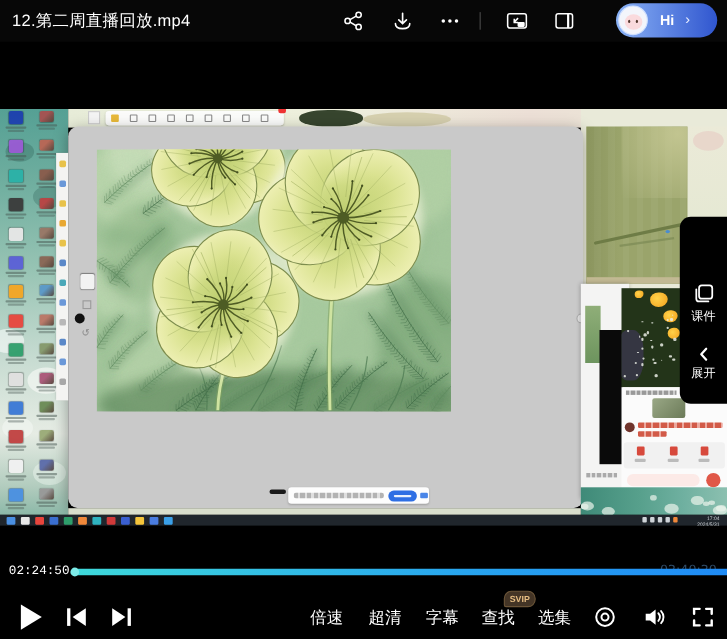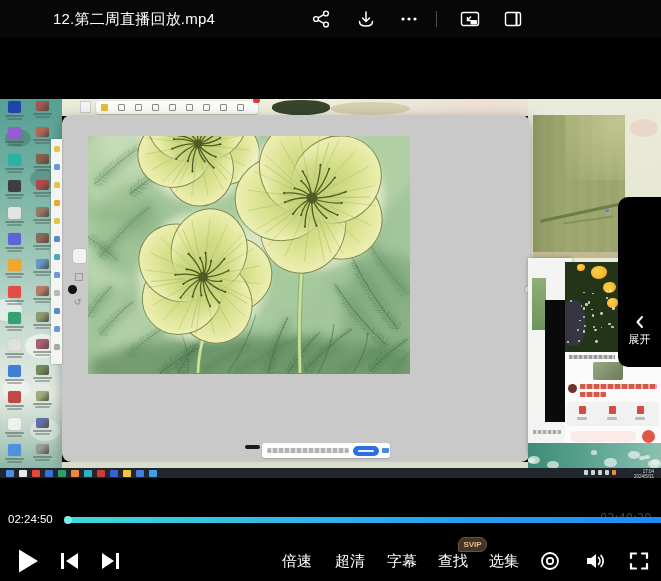--- a/index.html
+++ b/index.html
@@ -1,18 +1,18 @@
 <!DOCTYPE html>
 <html><head>
 <meta charset="utf-8">
 <style>
   html,body{margin:0;padding:0;background:#000;}
   #stage{position:relative;width:661px;height:581px;background:#000;overflow:hidden;font-family:"Liberation Sans",sans-serif;}
   .topbar{position:absolute;left:0;top:0;width:661px;height:38px;background:#070707;}
-  .vtitle{position:absolute;left:11px;top:10px;color:#fff;font-size:15px;letter-spacing:.2px;margin-left:42px;}
+  .vtitle{position:absolute;left:11px;top:10px;color:#fff;font-size:15px;letter-spacing:.2px;}
   .tbi{position:absolute;top:9px;width:20px;height:20px;}
   .tbi svg{width:20px;height:20px;display:block;}
   .tbdiv{position:absolute;left:436px;top:11px;width:1px;height:16px;background:#4a4a4a;}
   .hipill{position:absolute;right:9px;top:3px;width:92px;height:31px;border-radius:16px;background:linear-gradient(90deg,#8ab2f5,#3056cf);}
   .hipill .av{position:absolute;left:2px;top:2px;width:27px;height:27px;border-radius:50%;background:#f3f5fb;overflow:hidden;border:1px solid #cfe0ff;box-sizing:border-box;}
   .hipill .av .face{position:absolute;left:5px;top:7px;width:16px;height:14px;border-radius:50%;background:#fadadd;}
   .hipill .av .eye{position:absolute;top:12px;width:2px;height:3px;border-radius:50%;background:#53382f;}
   .hipill .hitxt{position:absolute;left:40px;top:8px;color:#fff;font-size:13px;font-weight:700;}
   .hipill .chev{position:absolute;left:63px;top:7px;color:#e8eeff;font-size:13px;}
   #video{position:absolute;left:0;top:99px;width:661px;height:379px;background:#000;overflow:hidden;}
@@ -72,21 +72,21 @@
   .chat .send{position:absolute;left:77px;top:78px;width:13px;height:13px;border-radius:50%;background:#e05848;}
   .tealstrip{position:absolute;left:528px;top:344px;width:133px;height:25px;background:linear-gradient(90deg,#3f8a78,#57a08c 40%,#6fb0a0 70%,#8cc0b0);overflow:hidden;}
   .midstrip{position:absolute;left:62px;top:363px;width:466px;height:6px;background:#d9decc;}
   .taskbar{position:absolute;left:0;top:369px;width:661px;height:10px;background:#20262c;}
   .tray{position:absolute;left:584px;top:371px;width:42px;height:6px;display:flex;gap:3px;}
   .tray b{width:4px;height:5px;background:#cfd4d8;border-radius:1px;}
   .clock{position:absolute;left:630px;top:369.5px;color:#cfd4d8;font-size:4.5px;line-height:5px;text-align:right;width:24px;}
   .panel2{position:absolute;left:618px;top:98px;width:43px;height:170px;background:#000;border-radius:10px 0 0 10px;}
   .panel2 .item{position:absolute;left:0;width:43px;text-align:center;color:#fff;}
   .panel2 .lbl{font-size:11px;color:#fff;display:block;margin-top:3px;}
-  .timecur{position:absolute;left:8px;top:513px;color:#fff;font-size:11.5px;font-family:Liberation Sans, sans-serif;}
+  .timecur{position:absolute;left:8px;top:513px;color:#fff;font-size:11.5px;font-family:Liberation Mono, monospace;}
   .timedur{position:absolute;left:600px;top:511px;color:#2e4a66;font-size:11.5px;font-family:"DejaVu Sans",sans-serif;z-index:1;}
   .pbar{position:absolute;left:66px;top:517px;width:595px;height:6px;border-radius:3px 0 0 3px;background:linear-gradient(90deg,#3ed9da,#28a5ef 60%,#1f8bf5);z-index:2;}
   .pdot{position:absolute;left:64px;top:516px;width:8px;height:8px;border-radius:50%;background:#7debe8;z-index:3;}
   .cbtn{position:absolute;}
   .cbtn svg{display:block;}
   .clabel{position:absolute;top:552px;color:#fff;font-size:15px;font-weight:500;white-space:nowrap;transform:translateX(-50%);}
   .svip{position:absolute;left:458px;top:537px;width:27px;height:13px;background:#443526;border:1px solid #6b5538;border-radius:7px 7px 7px 2px;color:#e6bd83;font-size:8px;font-weight:700;text-align:center;line-height:13px;z-index:2;}
 </style>
 </head>
 <body>
@@ -131,20 +131,29 @@
           <rect x="10.5" y="11" width="6.5" height="4.5" rx="1" fill="#fff"></rect>
         </svg>
     </div>
     <div class="tbi" style="left:503px">
       <svg viewBox="0 0 20 20">
           <g stroke="#fff" stroke-width="1.4" fill="none">
             <rect x="2.5" y="3.5" width="15" height="13" rx="2"></rect>
             <path d="M13.5 3.5v13" stroke-width="2"></path>
           </g>
         </svg>
+    </div>
+    <div class="hipill">
+      <div class="av">
+          <div class="face"></div>
+          <div class="eye" style="left:8px"></div>
+          <div class="eye" style="left:15px"></div>
+        </div>
+      <div class="hitxt">Hi</div>
+      <div class="chev">›</div>
     </div>
   </div>
 
   <div id="video">
     <div class="wallL">
       <div class="blob" style="left:-8px;top:200px;width:30px;height:22px;background:rgba(255,255,255,.55)"></div>
       <div class="blob" style="left:25px;top:235px;width:34px;height:24px;background:rgba(250,252,248,.6)"></div>
       <div class="blob" style="left:2px;top:280px;width:28px;height:20px;background:rgba(245,250,245,.5)"></div>
       <div class="blob" style="left:30px;top:320px;width:30px;height:22px;background:rgba(240,248,242,.45)"></div>
       <div class="blob" style="left:5px;top:30px;width:26px;height:18px;background:rgba(40,90,80,.3)"></div>
@@ -1604,20 +1613,27 @@
     <div class="tray">
         <b></b>
         <b></b>
         <b></b>
         <b></b>
         <b style="background:#f0883a"></b>
       </div>
     <div class="clock"><span>17:04</span><br><span>2024/5/31</span></div>
 
     <div class="panel2">
+      <div class="item" style="top:60px">
+        <svg width="20" height="20" viewBox="0 0 20 20" style="display:block;margin:0 auto;">
+          <rect x="5.5" y="2.5" width="12" height="12" rx="2.5" stroke="#fff" stroke-width="1.6" fill="none"></rect>
+          <path d="M3 6v8.5A2.5 2.5 0 0 0 5.5 17H14" stroke="#fff" stroke-width="1.6" fill="none" stroke-linecap="round"></path>
+        </svg>
+        <span class="lbl">课件</span>
+      </div>
       <div class="item" style="top:118px">
         <svg width="14" height="14" viewBox="0 0 14 14" style="display:block;margin:0 auto;">
           <path d="M9 2 4.5 7 9 12" stroke="#fff" stroke-width="2" fill="none" stroke-linecap="round" stroke-linejoin="round"></path>
         </svg>
         <span class="lbl">展开</span>
       </div>
     </div>
   <div style="position: absolute; left: 51px; top: 40px; width: 11px; height: 225px; background: rgb(244, 244, 242); box-shadow: rgba(0, 0, 0, 0.3) 0px 0px 2px;">
         <div style="position: absolute; left: 2.5px; top: 7px; width: 6px; height: 6px; background: rgb(232, 194, 74); border-radius: 1.5px;"></div>
         <div style="position: absolute; left: 2.5px; top: 25px; width: 6px; height: 6px; background: rgb(106, 152, 216); border-radius: 1.5px;"></div>

